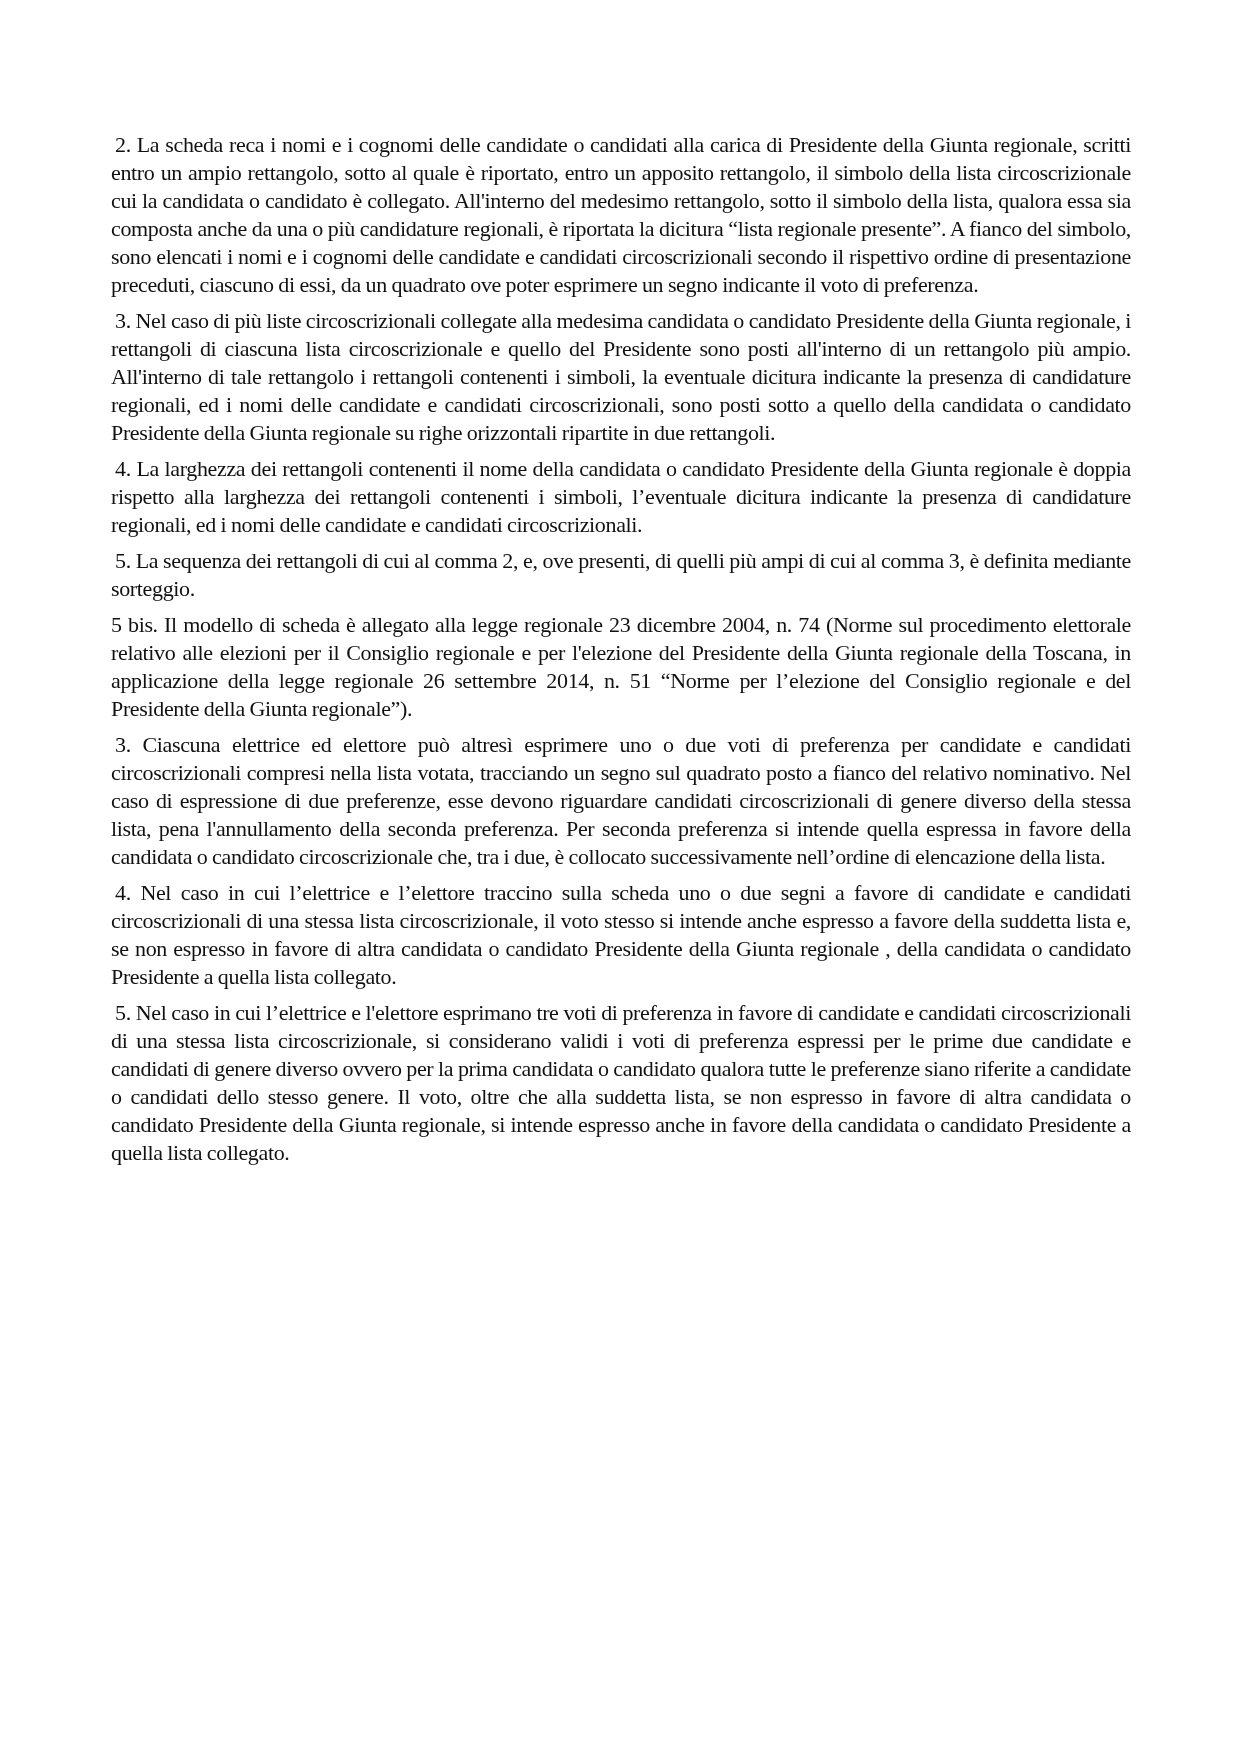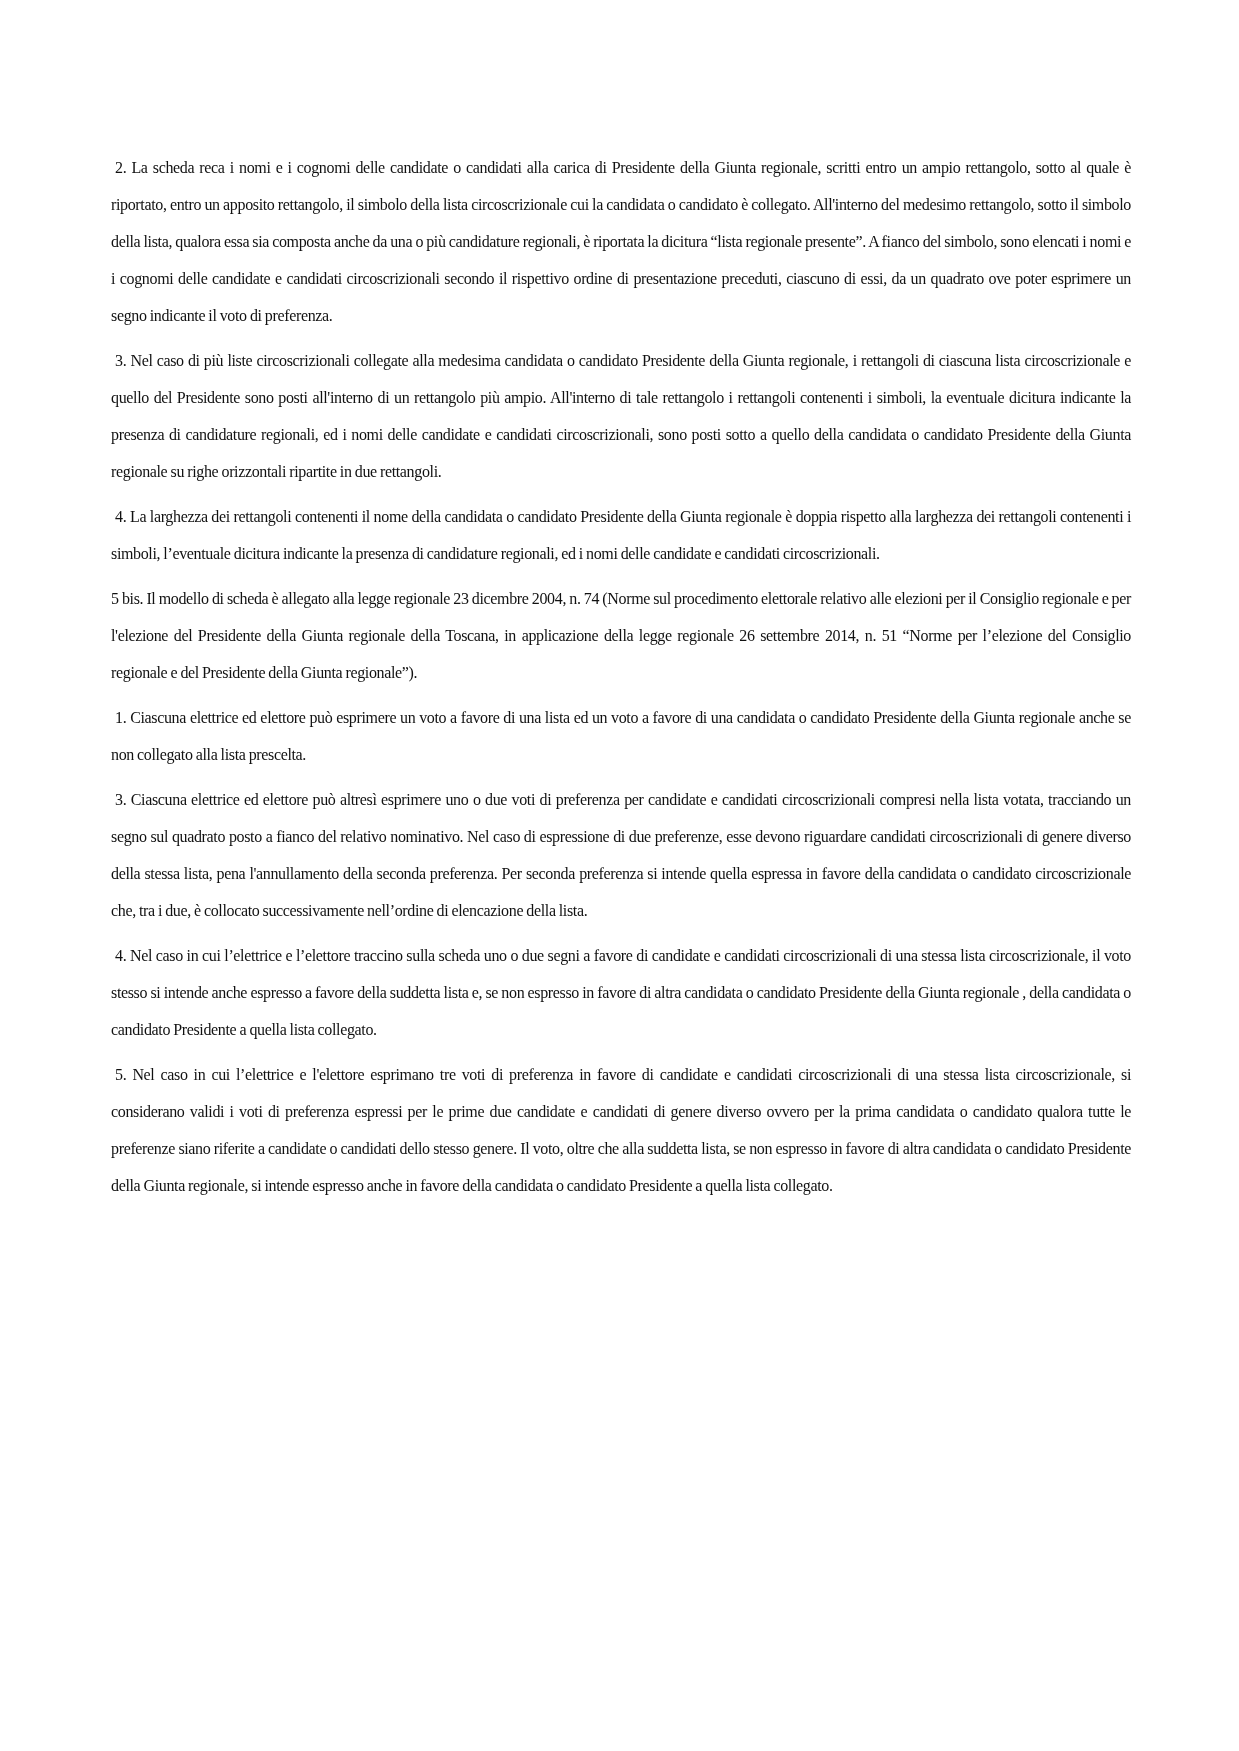--- a/index.html
+++ b/index.html
@@ -1,25 +1,25 @@
 <!DOCTYPE html>
 <html><head>
 <meta charset="utf-8">
 <style>
   html, body { margin: 0; padding: 0; background: #ffffff; }
   body { width: 1239px; height: 1751px; position: relative; overflow: hidden; }
   .page {
     position: absolute;
     left: 111px;
-    top: 149px;
+    top: 131px;
     width: 1020px;
     color: #111111;
     font-family: "Liberation Serif", "DejaVu Serif", serif;
-    font-size: 16px;
-    line-height: 37px;
+    font-size: 22px;
+    line-height: 28px;
     letter-spacing: -0.35px;
     word-spacing: -0.5px;
   }
   .para {
     margin: 0 0 8px 0;
     text-align: justify;
     text-align-last: left;
     font-stretch: condensed;
   }
   .para.indent { text-indent: 4px; }
@@ -29,20 +29,20 @@
     font-style: italic;
   }
 </style>
 </head>
 <body>
 
 <div class="page">
   <p class="para indent">2. La scheda reca i nomi e i cognomi delle candidate o candidati alla carica di Presidente della Giunta regionale, scritti entro un ampio rettangolo, sotto al quale è riportato, entro un apposito rettangolo, il simbolo della lista circoscrizionale cui la candidata o candidato è collegato. All'interno del medesimo rettangolo, sotto il simbolo della lista, qualora essa sia composta anche da una o più candidature regionali, è riportata la dicitura “lista regionale presente”. A fianco del simbolo, sono elencati i nomi e i cognomi delle candidate e candidati circoscrizionali secondo il rispettivo ordine di presentazione preceduti, ciascuno di essi, da un quadrato ove poter esprimere un segno indicante il voto di preferenza.</p>
   <p class="para indent">3. Nel caso di più liste circoscrizionali collegate alla medesima candidata o candidato Presidente della Giunta regionale, i rettangoli di ciascuna lista circoscrizionale e quello del Presidente sono posti all'interno di un rettangolo più ampio. All'interno di tale rettangolo i rettangoli contenenti i simboli, la eventuale dicitura indicante la presenza di candidature regionali, ed i nomi delle candidate e candidati circoscrizionali, sono posti sotto a quello della candidata o candidato Presidente della Giunta regionale su righe orizzontali ripartite in due rettangoli.</p>
   <p class="para indent">4. La larghezza dei rettangoli contenenti il nome della candidata o candidato Presidente della Giunta regionale è doppia rispetto alla larghezza dei rettangoli contenenti i simboli, l’eventuale dicitura indicante la presenza di candidature regionali, ed i nomi delle candidate e candidati circoscrizionali.</p>
+  <p class="para indent">5. La sequenza dei rettangoli di cui al comma 2, e, ove presenti, di quelli più ampi di cui al comma 3, è definita mediante sorteggio.</p>
   <p class="para">5 bis. Il modello di scheda è allegato alla legge regionale 23 dicembre 2004, n. 74 (Norme sul procedimento elettorale relativo alle elezioni per il Consiglio regionale e per l'elezione del Presidente della Giunta regionale della Toscana, in applicazione della legge regionale 26 settembre 2014, n. 51 “Norme per l’elezione del Consiglio regionale e del Presidente della Giunta regionale”).</p>
 
 
-  <p class="para indent">1. Ciascuna elettrice ed elettore può esprimere un voto a favore di una lista ed un voto a favore di una candidata o candidato Presidente della Giunta regionale anche se non collegato alla lista prescelta.</p>
   <p class="para indent">3. Ciascuna elettrice ed elettore può altresì esprimere uno o due voti di preferenza per candidate e candidati circoscrizionali compresi nella lista votata, tracciando un segno sul quadrato posto a fianco del relativo nominativo. Nel caso di espressione di due preferenze, esse devono riguardare candidati circoscrizionali di genere diverso della stessa lista, pena l'annullamento della seconda preferenza. Per seconda preferenza si intende quella espressa in favore della candidata o candidato circoscrizionale che, tra i due, è collocato successivamente nell’ordine di elencazione della lista.</p>
   <p class="para indent">4. Nel caso in cui l’elettrice e l’elettore traccino sulla scheda uno o due segni a favore di candidate e candidati circoscrizionali di una stessa lista circoscrizionale, il voto stesso si intende anche espresso a favore della suddetta lista e, se non espresso in favore di altra candidata o candidato Presidente della Giunta regionale , della candidata o candidato Presidente a quella lista collegato.</p>
   <p class="para indent">5. Nel caso in cui l’elettrice e l'elettore esprimano tre voti di preferenza in favore di candidate e candidati circoscrizionali di una stessa lista circoscrizionale, si considerano validi i voti di preferenza espressi per le prime due candidate e candidati di genere diverso ovvero per la prima candidata o candidato qualora tutte le preferenze siano riferite a candidate o candidati dello stesso genere. Il voto, oltre che alla suddetta lista, se non espresso in favore di altra candidata o candidato Presidente  della Giunta regionale, si intende espresso anche in favore della candidata o candidato Presidente a quella lista collegato.</p>
 </div>
 
 </body></html>

